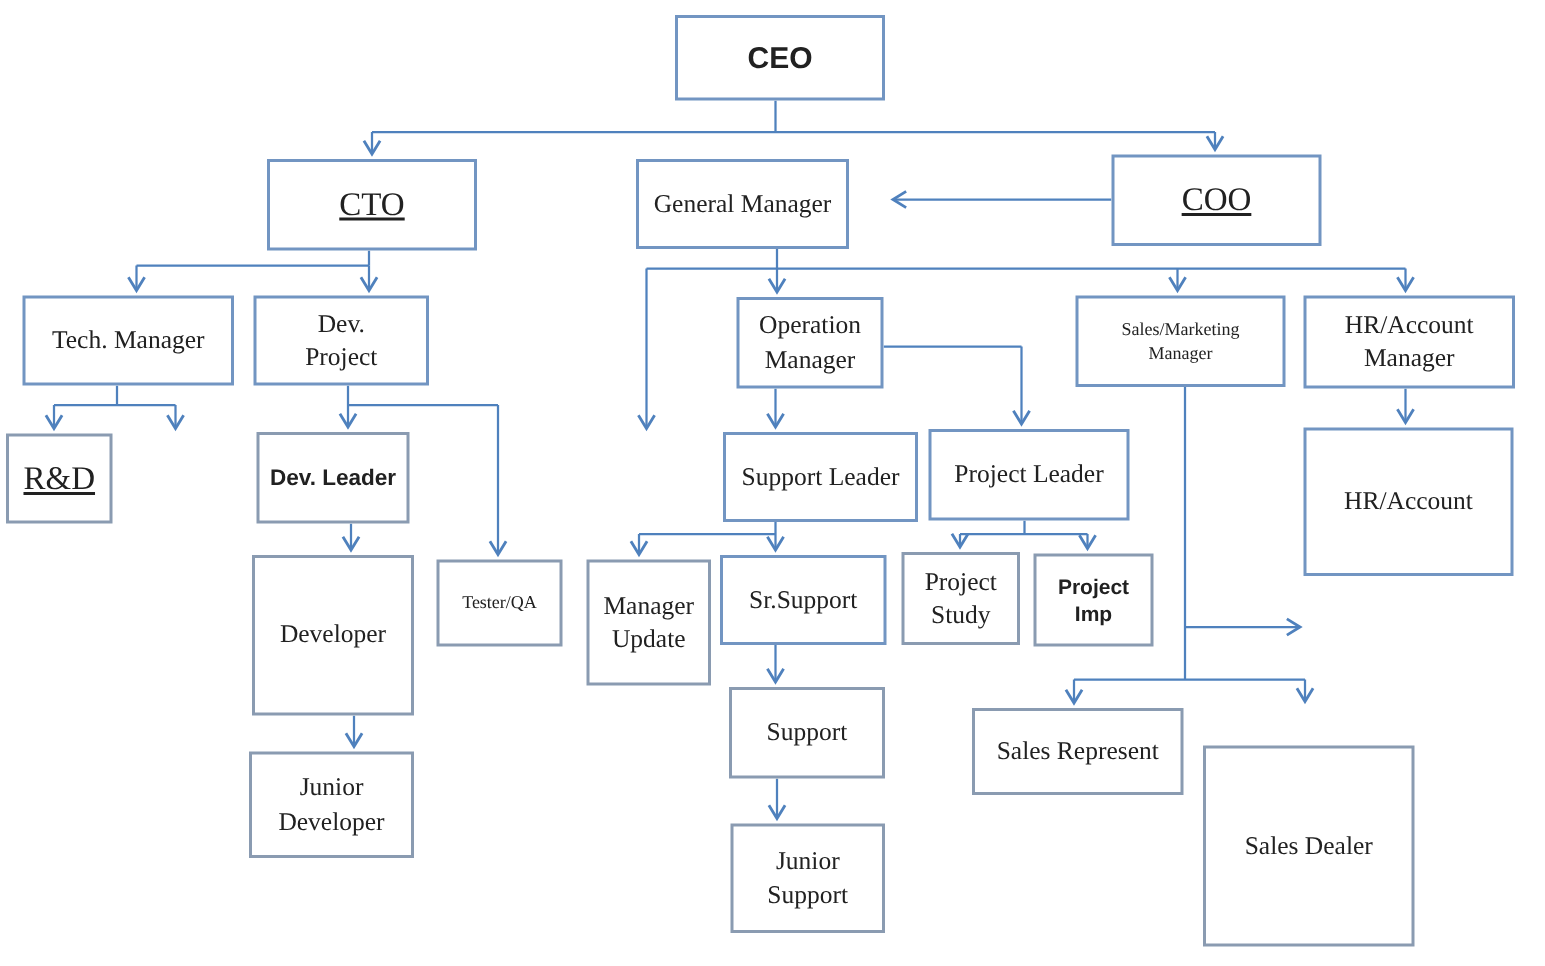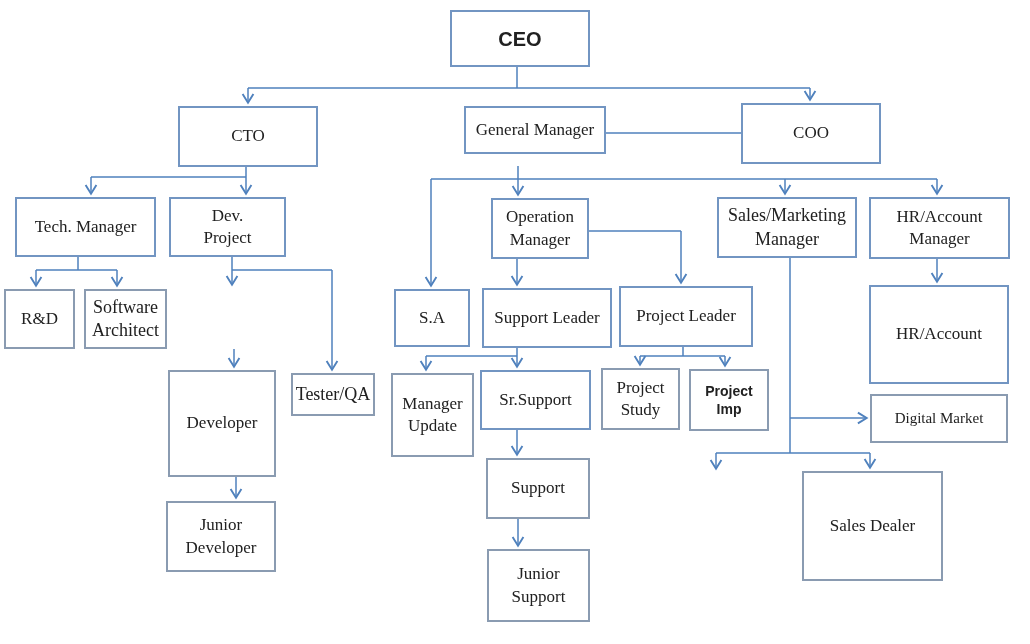--- a/index.html
+++ b/index.html
@@ -19,22 +19,22 @@
     display:flex; align-items:center; justify-content:center;
     text-align:center;
     font-size:17px; color:#212121;
     line-height:1.3;
     white-space:pre-line;
     z-index:2;
   }
   .muted { border-color:#8a9bb1; }
   .bold-sans { font-family:"Liberation Sans", sans-serif; font-weight:bold; }
   .fs20 { font-size:20px; }
-  .fs18 { font-size:17px; }
-  .fs16 { font-size:18px; }
+  .fs18 { font-size:22px;text-decoration:underline; }
+  .fs16 { font-size:12px; }
   .fs15 { font-size:15px; }
   .fs14 { font-size:14px; }
 </style>
 </head>
 <body>
 
 <div id="stage">
 
   <svg id="connectors" width="1030" height="644" viewBox="0 0 1030 644" fill="none" stroke="#4f81bd" stroke-width="1.5">
     <defs>
@@ -77,52 +77,50 @@
     <path marker-end="url(#arrow)" d="M517,430 L517,454"></path>
     <path marker-end="url(#arrow)" d="M518,519 L518,545"></path>
     <path marker-end="url(#arrow)" d="M937,259 L937,281"></path>
     <path marker-end="url(#arrow)" d="M790,418 L866,418"></path>
     <path marker-end="url(#arrow)" d="M716,453 L716,468"></path>
     <path marker-end="url(#arrow)" d="M870,453 L870,467"></path>
   </svg>
 
   <div class="box bold-sans fs20" style="left:450px;top:10px;width:140px;height:57px">CEO</div>
   <div class="box fs18" style="left:178px;top:106px;width:140px;height:61px">CTO</div>
-  <div class="box" style="left:464px;top:106px;width:142px;height:48px">General Manager</div>
+  <div class="box" style="left:424px;top:106px;width:142px;height:60px">General Manager</div>
   <div class="box" style="left:15px;top:197px;width:141px;height:60px">Tech. Manager</div>
 
   <div class="box fs18" style="left:741px;top:103px;width:140px;height:61px">COO</div>
   <div class="box" style="left:169px;top:197px;width:117px;height:60px">Dev.
 Project</div>
   <div class="box" style="left:491px;top:198px;width:98px;height:61px">Operation
 Manager</div>
   <div class="box fs16" style="left:717px;top:197px;width:140px;height:61px">Sales/Marketing
 Manager</div>
   <div class="box" style="left:869px;top:197px;width:141px;height:62px">HR/Account
 Manager</div>
 
   <div class="box muted fs18" style="left:4px;top:289px;width:71px;height:60px">R&amp;D</div>
-  <div class="box muted fs16" style="left:84px;top:289px;width:83px;height:60px">Software
-Architect</div>
-  <div class="box fs18" style="left:394px;top:289px;width:76px;height:58px">S.A</div>
+  <div class="box muted bold-sans fs15" style="left:171px;top:288px;width:102px;height:61px">Dev. Leader</div>
   <div class="box" style="left:619px;top:286px;width:134px;height:61px">Project Leader</div>
   <div class="box" style="left:482px;top:288px;width:130px;height:60px">Support Leader</div>
   <div class="box" style="left:869px;top:285px;width:140px;height:99px">HR/Account</div>
 
-  <div class="box muted fs16" style="left:291px;top:373px;width:84px;height:43px">Tester/QA</div>
+  <div class="box muted fs16" style="left:291px;top:373px;width:84px;height:58px">Tester/QA</div>
   <div class="box muted" style="left:168px;top:370px;width:108px;height:107px">Developer</div>
   <div class="box muted" style="left:391px;top:373px;width:83px;height:84px">Manager
 Update</div>
   <div class="box" style="left:480px;top:370px;width:111px;height:60px">Sr.Support</div>
   <div class="box muted" style="left:601px;top:368px;width:79px;height:62px">Project
 Study</div>
   <div class="box muted bold-sans fs14" style="left:689px;top:369px;width:80px;height:62px">Project
 Imp</div>
-  <div class="box muted fs15" style="left:870px;top:394px;width:138px;height:49px">Digital Market</div>
 
   <div class="box muted" style="left:486px;top:458px;width:104px;height:61px">Support</div>
-  <div class="box muted" style="left:802px;top:471px;width:141px;height:110px">Sales Dealer</div>
+  <div class="box muted" style="left:648px;top:472px;width:141px;height:58px">Sales Represent</div>
+  <div class="box muted" style="left:802px;top:497px;width:141px;height:134px">Sales Dealer</div>
   <div class="box muted" style="left:166px;top:501px;width:110px;height:71px">Junior
 Developer</div>
   <div class="box muted" style="left:487px;top:549px;width:103px;height:73px">Junior
 Support</div>
 
 </div>
 
 </body></html>

